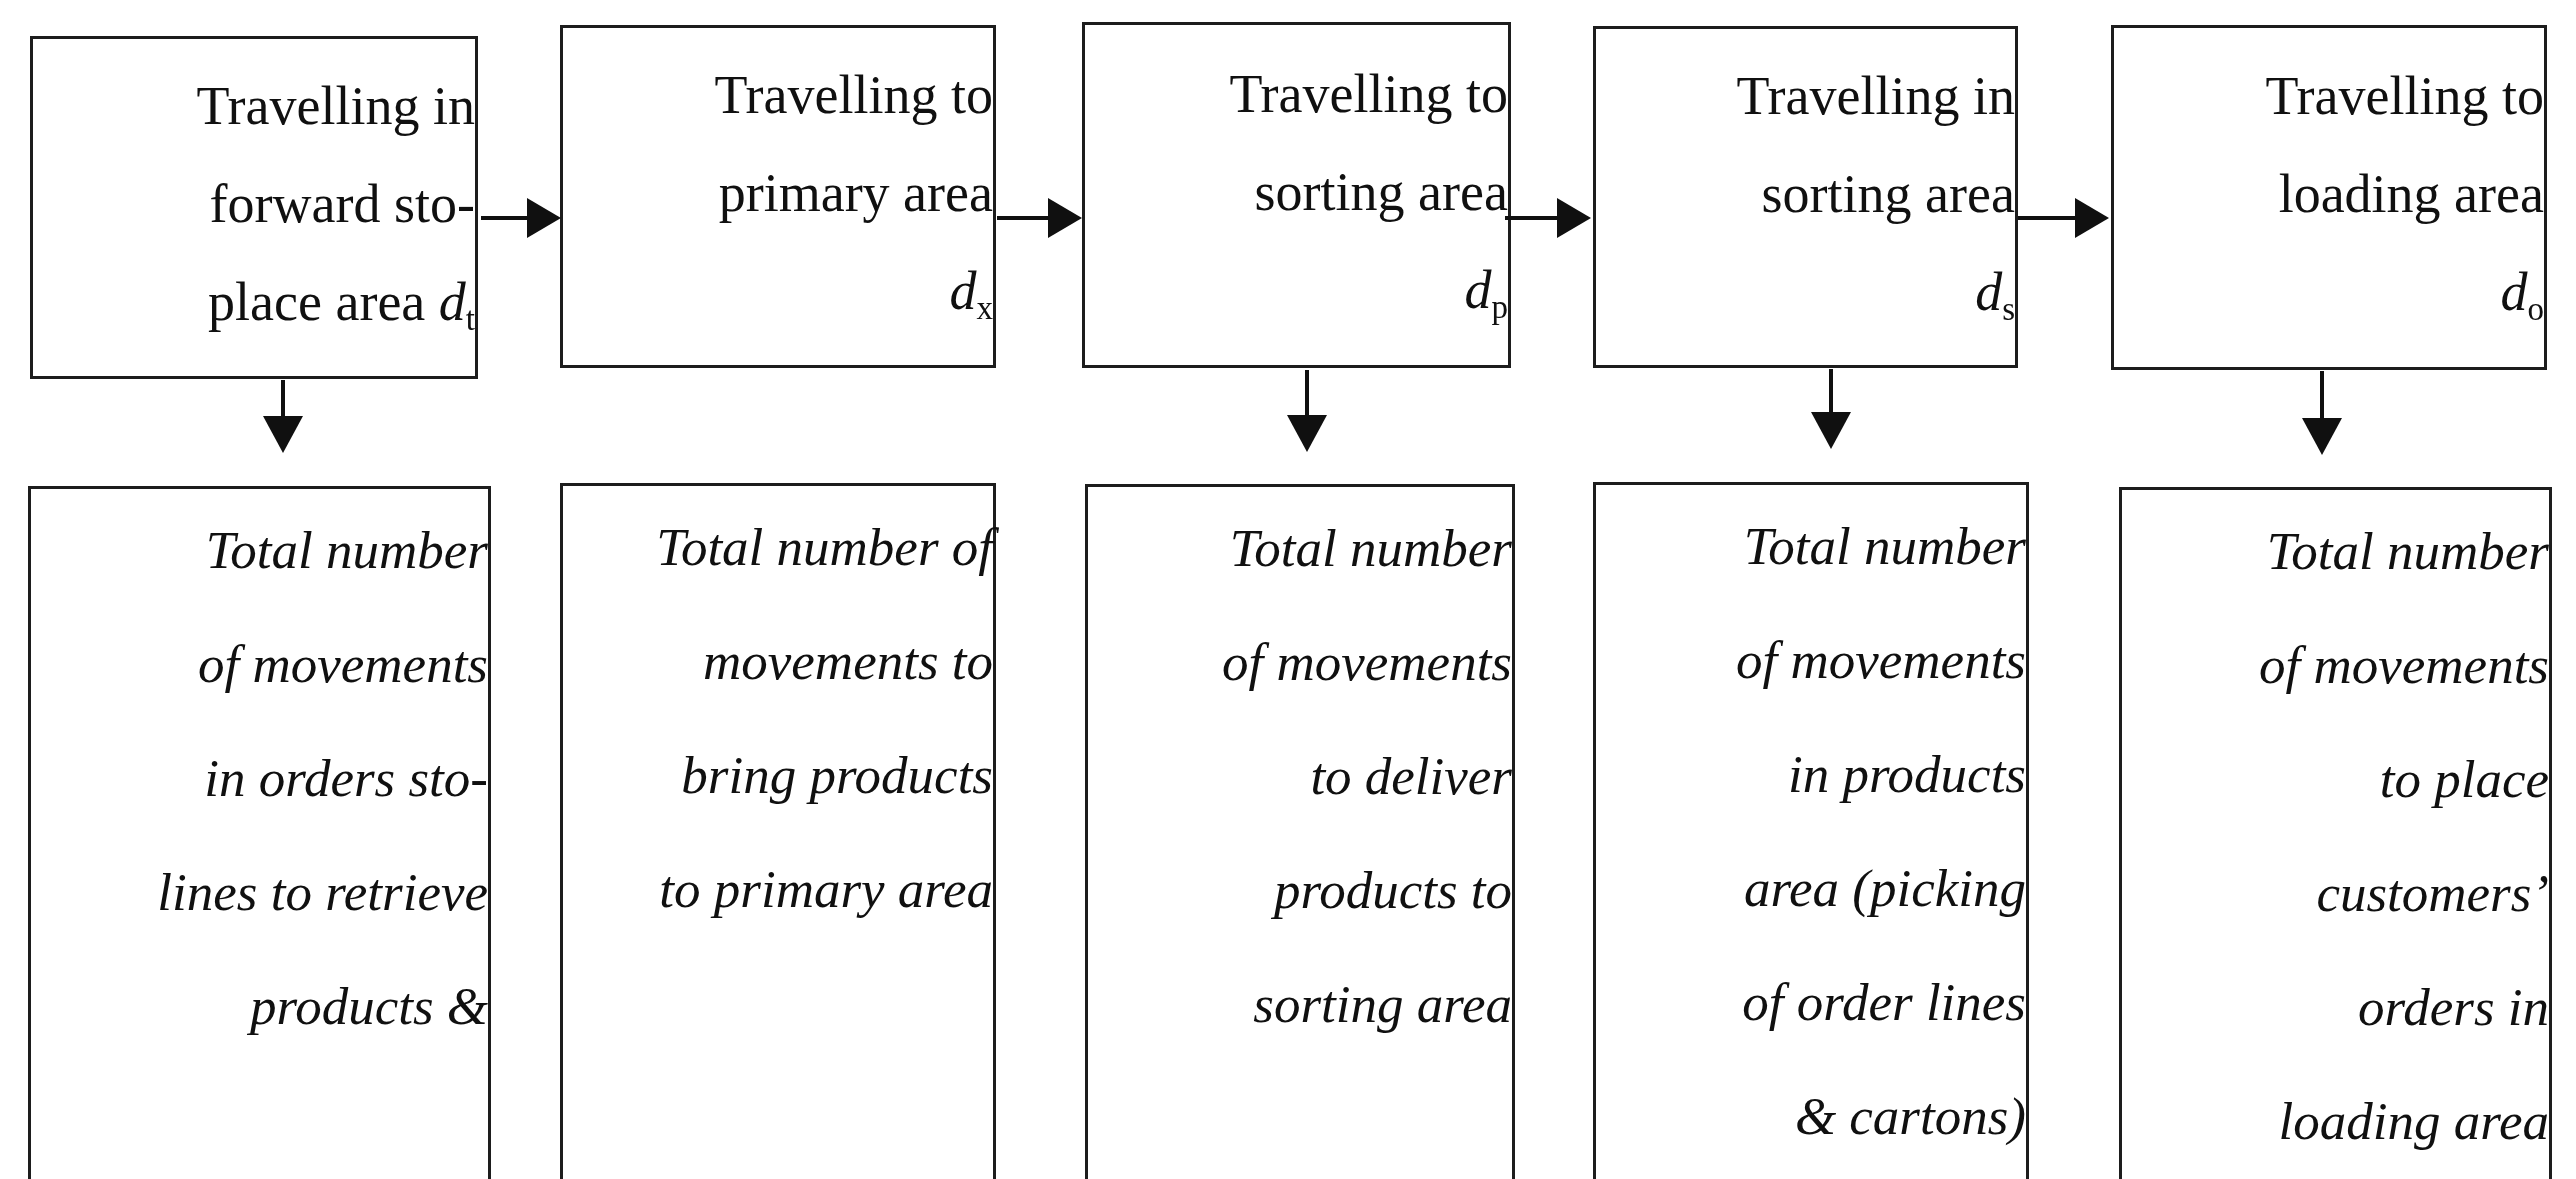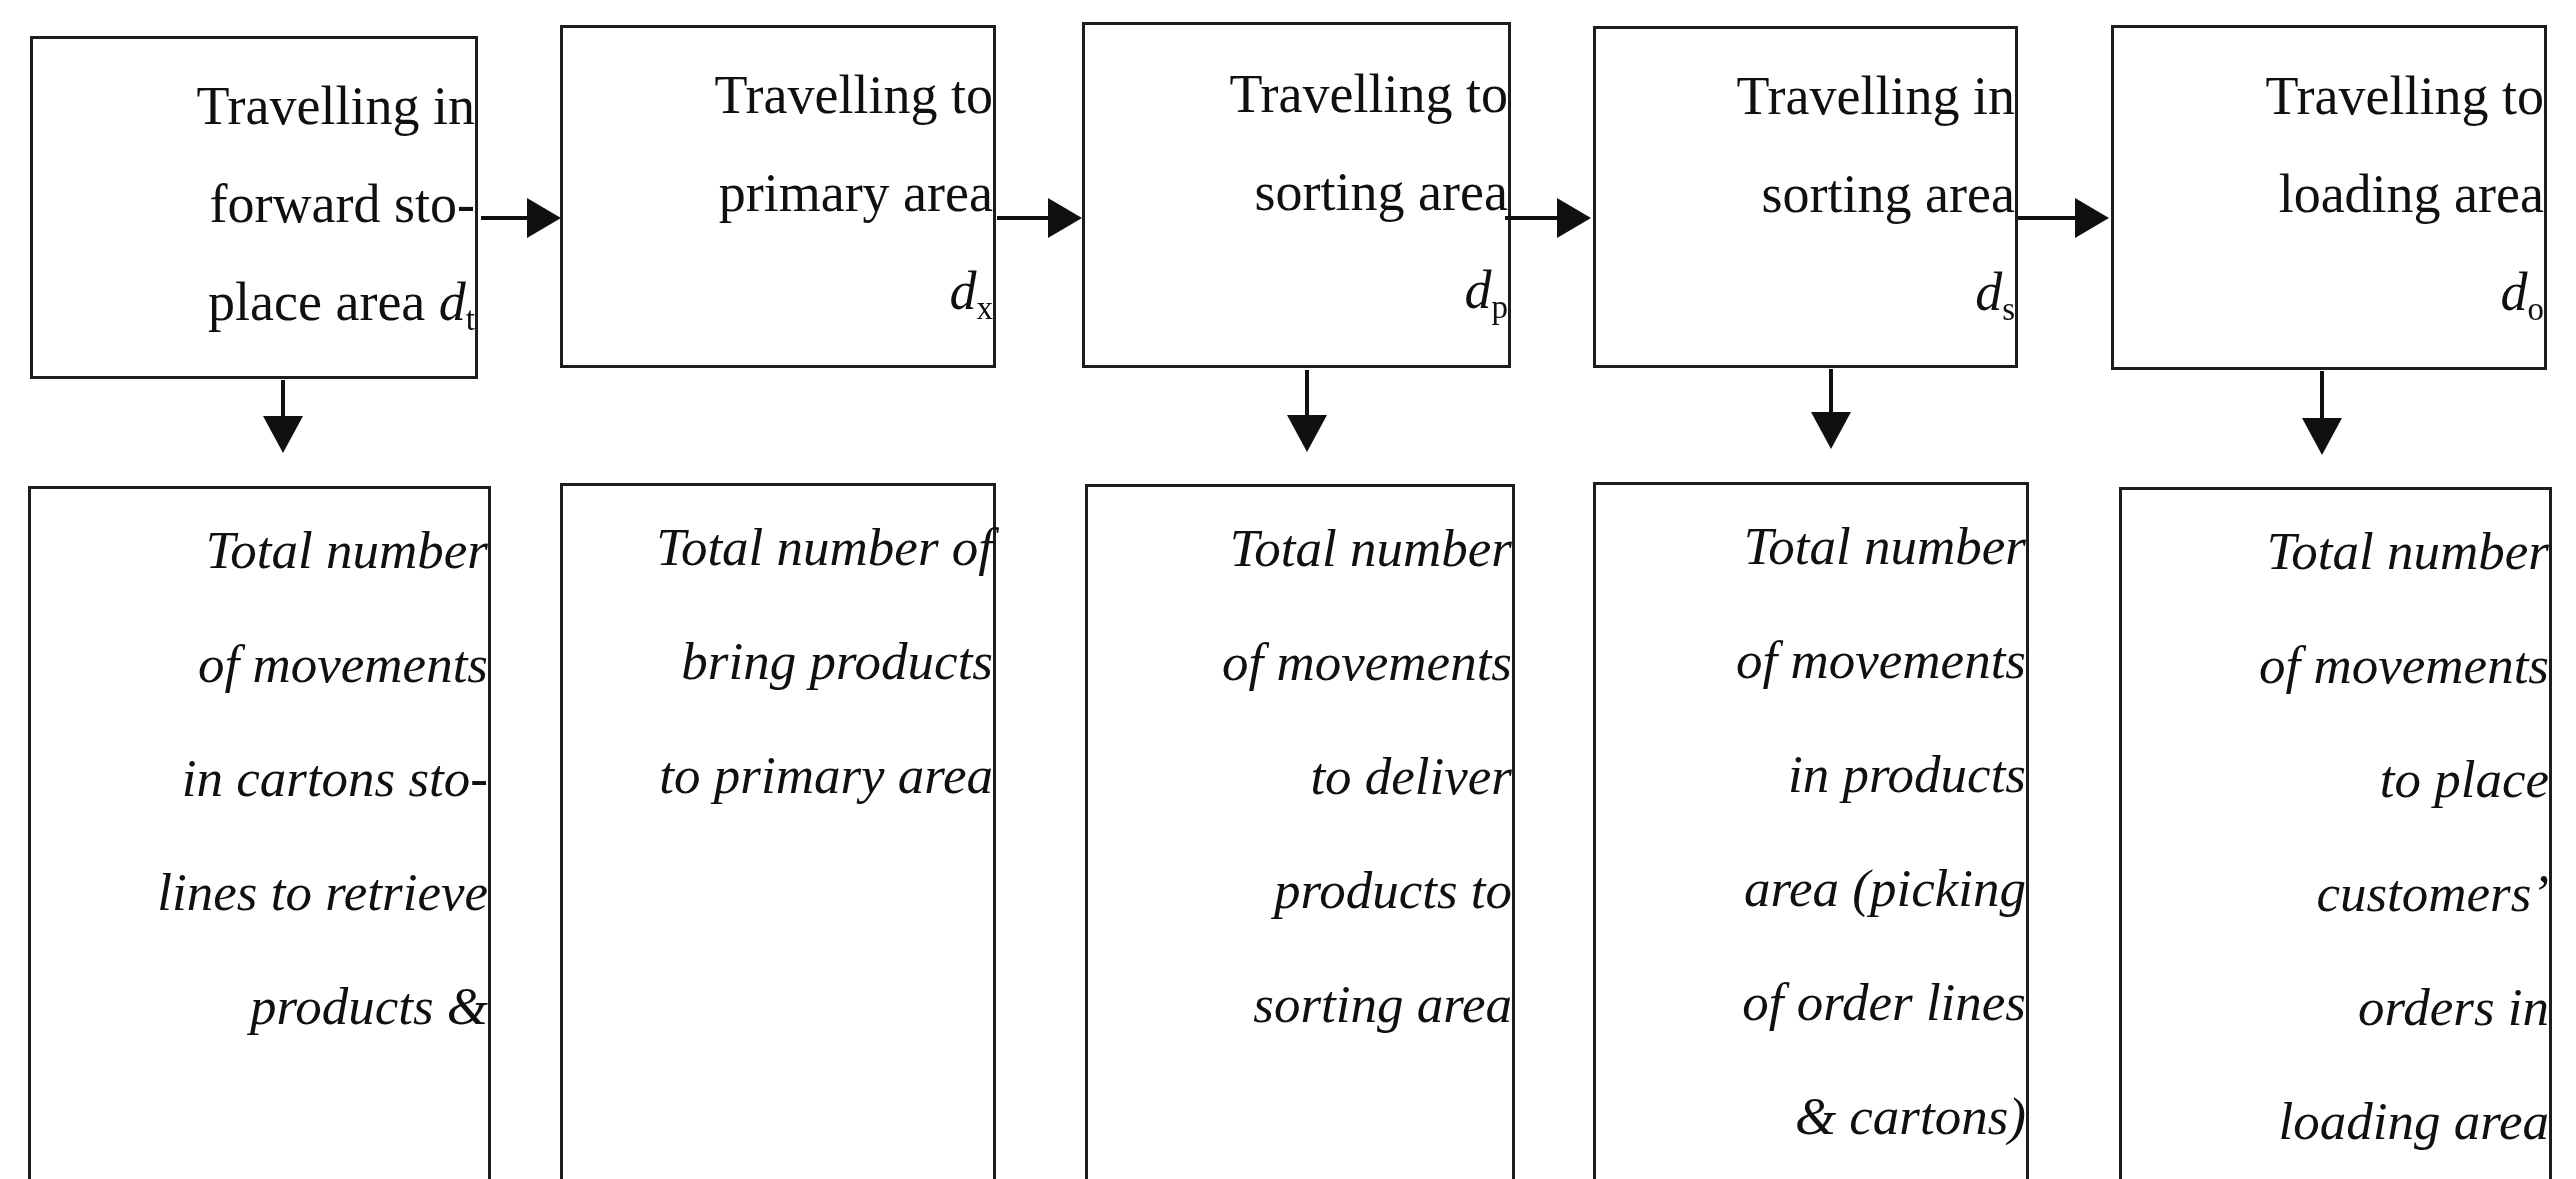--- a/index.html
+++ b/index.html
@@ -94,27 +94,28 @@
 
   <div class="box top-box" style="left:2111px;top:24.6px;width:436px;height:345px;">
     <div class="tl">Travelling to</div>
     <div class="tl">loading area</div>
     <div class="tl"><span></span><span class="dsym">d</span><span class="dsub">o</span></div>
   </div>
 
   <div class="box bot-box" style="left:28px;top:454px;width:463px;height:705px;">
     <div class="bl">Total number</div>
     <div class="bl">of movements</div>
-    <div class="bl">in cartons sto-</div>
+    <div class="bl">in orders sto-</div>
     <div class="bl">lines to retrieve</div>
     <div class="bl">products &amp;</div>
   </div>
 
   <div class="box bot-box" style="left:560px;top:451px;width:436px;height:848px;">
     <div class="bl">Total number of</div>
+    <div class="bl">movements to</div>
     <div class="bl">bring products</div>
     <div class="bl">to primary area</div>
     <div class="bl"></div>
     <div class="bl"></div>
   </div>
 
   <div class="box bot-box" style="left:1085px;top:452px;width:430px;height:710px;">
     <div class="bl">Total number</div>
     <div class="bl">of movements</div>
     <div class="bl">to deliver</div>

